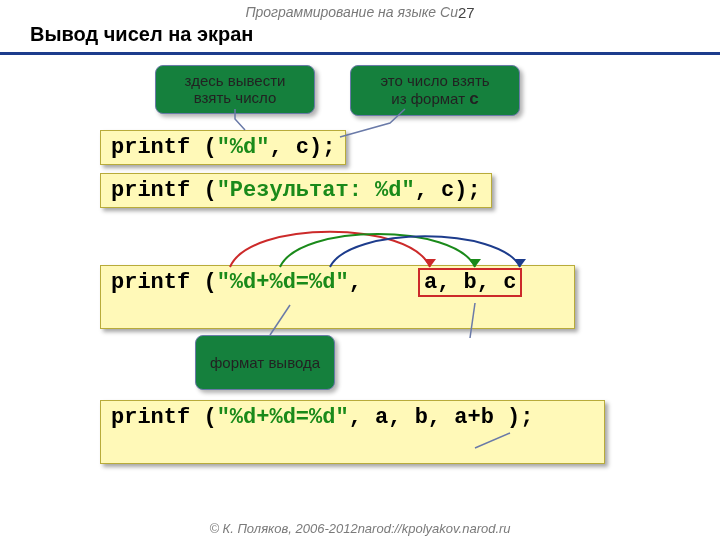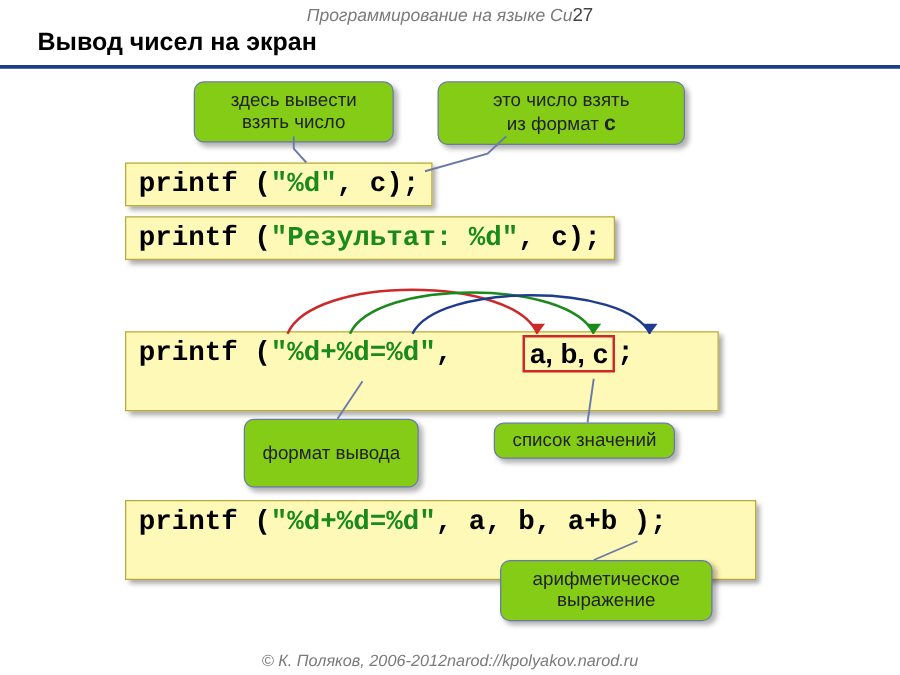--- a/index.html
+++ b/index.html
@@ -26,21 +26,21 @@
     border-bottom: 3px solid #1d3c8c;
   }
   .title {
     font-size: 20px;
     font-weight: bold;
     color: #000;
   }
   .content { position: relative; width: 100%; height: 440px; }
   .callout {
     position: absolute;
-    background: #84cc16;
+    background: #15803d;
     border: 1px solid #6a7aa8;
     border-radius: 8px;
     padding: 6px 14px;
     font-size: 15px;
     text-align: center;
     color: #222;
     box-shadow: 3px 3px 4px rgba(0,0,0,0.3);
     line-height: 1.15;
   }
   .codebox {
@@ -53,21 +53,21 @@
     font-weight: bold;
     padding: 4px 10px;
     color: #000;
     white-space: pre;
   }
   .codebox .green { color: #1a8a1a; }
   .argbox {
     position: absolute;
     border: 2px solid #cc2a2a;
     padding: 0 4px;
-    font-family: Liberation Sans, sans-serif;
+    font-family: Liberation Mono, monospace;
     font-size: 22px;
     font-weight: bold;
     background: #fff9b8;
   }
   .footer {
     position: absolute;
     bottom: 0; left: 0; right: 0;
     display: flex;
     justify-content: center;
     padding: 4px 12px;
@@ -90,46 +90,39 @@
   <div class="title">Вывод чисел на экран</div>
 </div>
 
 <div class="content">
 
   <div class="callout" style="left:155px; top:10px; width:160px;">
     <span>здесь вывести</span><br>
     <span>взять число</span>
   </div>
 
-  <div class="callout" style="left:350px; top:10px; width:198px;">
+  <div class="callout" style="left:350px; top:10px; width:170px;">
     <span>это число взять</span><br>
     <span>из формат </span><span class="bold-c">c</span>
   </div>
 
   <div class="codebox" style="left:100px; top:75px;"><span>printf (</span><span class="green">"%d"</span><span>, c);</span></div>
 
   <div class="codebox" style="left:100px; top:118px;"><span>printf (</span><span class="green">"Результат: %d"</span><span>, c);</span></div>
 
   <div class="codebox" style="left:100px; top:210px; width:475px; height:64px; line-height:1.2;"><span>printf (</span><span class="green">"%d+%d=%d"</span><span>, </span><span style="visibility:hidden;">a, b, c</span><span> );</span></div>
   <div class="argbox" style="left:418px; top:213px;"><span>a, b, c</span></div>
 
   <div class="callout" style="left:195px; top:280px; padding:18px 14px;">
     <span>формат вывода</span>
   </div>
 
-  <div class="callout" style="left:395px; top:283px; padding:5px 14px;">
-    <span>список значений</span>
-  </div>
 
   <div class="codebox" style="left:100px; top:345px; width:505px; height:64px; line-height:1.2;"><span>printf (</span><span class="green">"%d+%d=%d"</span><span>, a, b, a+b );</span></div>
 
-  <div class="callout" style="left:400px; top:393px; width:170px;">
-    <span>арифметическое</span><br>
-    <span>выражение</span>
-  </div>
 
   <svg class="arrows" width="720" height="440">
 
     <path d="M 235 54 L 235 64 L 245 75" stroke="#6a7aa8" stroke-width="1.5" fill="none"></path>
 
     <path d="M 405 54 L 390 68 L 340 82" stroke="#6a7aa8" stroke-width="1.5" fill="none"></path>
 
     <path d="M 270 280 L 290 250" stroke="#6a7aa8" stroke-width="1.5" fill="none"></path>
 
     <path d="M 470 283 L 475 248" stroke="#6a7aa8" stroke-width="1.5" fill="none"></path>

